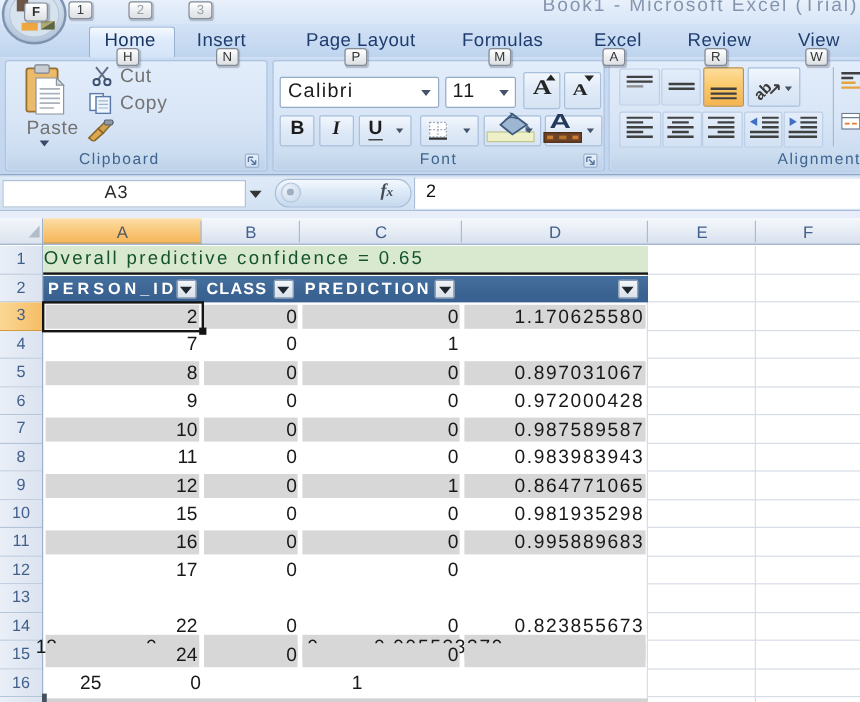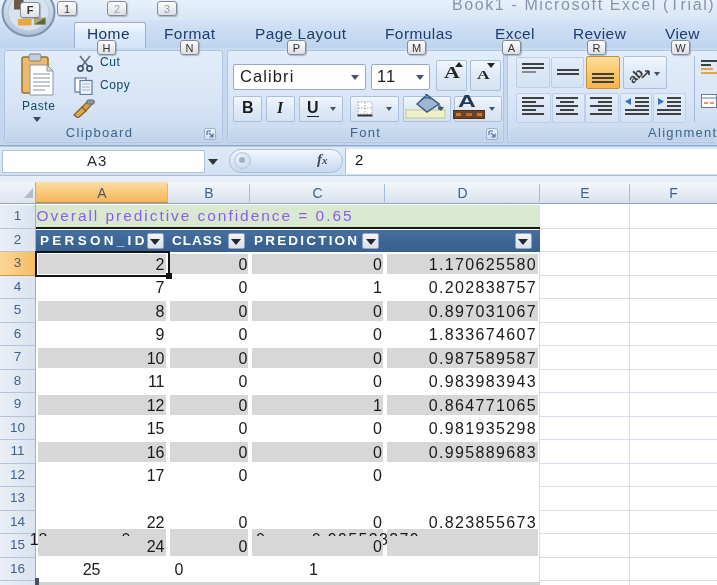--- a/index.html
+++ b/index.html
@@ -25,21 +25,21 @@
   
   #ribbon{left:0;top:48px;width:717px;height:98px;
     background:linear-gradient(#cadcf2,#c1d5ee);border-bottom:1px solid #8ea9cc;box-sizing:border-box;}
   .group{position:absolute;top:2px;height:93px;border:1px solid #aec4e0;border-radius:3px;
     background:linear-gradient(#e2edfb,#d8e5f6 55%,#cedef2 80%,#cadaf0);box-sizing:border-box;}
   .glabel{position:absolute;bottom:1px;left:1px;right:1px;height:16px;
     background:linear-gradient(#cddff0,#bfd2ea);border-radius:0 0 2px 2px;
     color:#3f648f;font-size:13px;letter-spacing:1.3px;text-align:center;line-height:16px;}
   .dlaunch{position:absolute;width:12px;height:12px;border:1px solid #9db3cf;border-radius:2px;
     background:linear-gradient(#eaf1fa,#cfdff1);box-sizing:border-box;}
-  .rlabel{color:#0c4a6e;font-size:12px;letter-spacing:0.55px;}
+  .rlabel{color:#737373;font-size:16px;letter-spacing:0.55px;}
   .btn2{position:absolute;border:1px solid #a9bfdb;border-radius:2px;box-sizing:border-box;
     background:linear-gradient(#f2f7fd,#e0eaf7 48%,#d5e3f3);}
   
   .colsep{position:absolute;top:184px;width:1px;height:18px;background:#a9bcd3;}
   .colltr{position:absolute;top:185px;height:18px;text-align:center;
     font-size:14px;color:#41608c;}
   .rowhd{position:absolute;left:0;width:35px;background:linear-gradient(90deg,#eaeff7,#dbe3f0);
     border-bottom:1px solid #b5c4d9;box-sizing:border-box;text-align:center;
     font-size:13.5px;color:#41608c;}
   .gcell{position:absolute;top:1.5px;bottom:1.5px;background:#d7d7d7;}
@@ -48,21 +48,21 @@
 </style>
 </head>
 <body>
 <div id="wrap">
   <div class="abs" id="titlebar"></div>
   <div class="abs" id="title">Book1 - Microsoft Excel (Trial)</div>
   <div class="abs" id="tabstrip"></div>
   <div class="abs" id="hometab"></div>
 
   <div class="tabtxt" style="left:87px;color:#16335f;">Home</div>
-  <div class="tabtxt" style="left:164px;">Format</div>
+  <div class="tabtxt" style="left:164px;">Insert</div>
   <div class="tabtxt" style="left:255px;">Page Layout</div>
   <div class="tabtxt" style="left:385px;">Formulas</div>
   <div class="tabtxt" style="left:495px;">Excel</div>
   <div class="tabtxt" style="left:573px;">Review</div>
   <div class="tabtxt" style="left:665px;">View</div>
 
   <svg class="abs" style="left:0;top:-14px;" width="60" height="52" viewBox="0 0 60 52">
     <defs>
       <radialGradient id="ob" cx="50%" cy="35%" r="75%">
         <stop offset="0%" stop-color="#f4f8fd"></stop>
@@ -377,21 +377,21 @@
   <div class="hgl" style="top:439.0px;"></div>
   <div class="hgl" style="top:462.5px;"></div>
   <div class="hgl" style="top:486.0px;"></div>
   <div class="hgl" style="top:509.5px;"></div>
   <div class="hgl" style="top:533.0px;"></div>
   <div class="hgl" style="top:556.5px;"></div>
   <div class="hgl" style="top:580.0px;"></div>
   <div class="abs" style="left:539px;top:205px;width:1px;height:380px;background:#d7dce6;"></div>
   <div class="abs" style="left:629px;top:205px;width:1px;height:380px;background:#d7dce6;"></div>
   <div class="abs" style="left:36px;top:205px;width:504px;height:23px;background:#d9e9cf;"></div>
-  <div class="abs" style="left:36.5px;top:207px;font-size:15.5px;letter-spacing:1.95px;color:#8b5cf6;">Overall predictive confidence = 0.65</div>
+  <div class="abs" style="left:36.5px;top:207px;font-size:15.5px;letter-spacing:1.95px;color:#14532d;">Overall predictive confidence = 0.65</div>
   <div class="abs" style="left:36px;top:227.3px;width:504px;height:2.2px;background:#161616;"></div>
   <div class="abs" style="left:36px;top:229.5px;width:504px;height:22.5px;background:linear-gradient(#45709f,#3c6493 60%,#386090);"></div>
   <div class="abs" style="left:40px;top:233px;font-size:13.5px;font-weight:bold;color:#fff;letter-spacing:3.3px;">PERSON_ID</div>
   <div class="abs" style="left:172px;top:233px;font-size:13.5px;font-weight:bold;color:#fff;letter-spacing:1px;">CLASS</div>
   <div class="abs" style="left:254px;top:233px;font-size:13.5px;font-weight:bold;color:#fff;letter-spacing:2.2px;">PREDICTION</div>
   <div class="abs" style="left:146.5px;top:232.5px;width:17px;height:16.5px;background:linear-gradient(#f2f5f9,#d9e1ea);border:1px solid #93a5bb;border-radius:2px;box-sizing:border-box;"></div>
   <div class="abs" style="left:150.0px;top:238.5px;width:0;height:0;border:5.5px solid transparent;border-top:6px solid #20262e;"></div>
   <div class="abs" style="left:227.5px;top:232.5px;width:17px;height:16.5px;background:linear-gradient(#f2f5f9,#d9e1ea);border:1px solid #93a5bb;border-radius:2px;box-sizing:border-box;"></div>
   <div class="abs" style="left:231.0px;top:238.5px;width:0;height:0;border:5.5px solid transparent;border-top:6px solid #20262e;"></div>
   <div class="abs" style="left:362px;top:232.5px;width:17px;height:16.5px;background:linear-gradient(#f2f5f9,#d9e1ea);border:1px solid #93a5bb;border-radius:2px;box-sizing:border-box;"></div>
@@ -405,37 +405,36 @@
       <div class="gcell" style="left:387.0px;width:151.0px;"></div>
       <div class="num" style="right:552.5px;">2</div>
       <div class="num" style="right:469.5px;">0</div>
       <div class="num" style="right:335px;">0</div>
       <div class="num" style="right:180px;letter-spacing:1.35px;">1.170625580</div>
     </div>
   <div class="abs" style="left:0;top:275.5px;width:717px;height:23.5px;">
       <div class="num" style="right:552.5px;">7</div>
       <div class="num" style="right:469.5px;">0</div>
       <div class="num" style="right:335px;">1</div>
-      <div class="num" style="right:180px;letter-spacing:1.35px;">0.202838757</div>
     </div>
   <div class="abs" style="left:0;top:299.0px;width:717px;height:23.5px;">
       <div class="gcell" style="left:38.0px;width:128.0px;"></div>
       <div class="gcell" style="left:170.0px;width:78.0px;"></div>
       <div class="gcell" style="left:252.0px;width:131.0px;"></div>
       <div class="gcell" style="left:387.0px;width:151.0px;"></div>
       <div class="num" style="right:552.5px;">8</div>
       <div class="num" style="right:469.5px;">0</div>
       <div class="num" style="right:335px;">0</div>
       <div class="num" style="right:180px;letter-spacing:1.35px;">0.897031067</div>
     </div>
   <div class="abs" style="left:0;top:322.5px;width:717px;height:23.5px;">
       <div class="num" style="right:552.5px;">9</div>
       <div class="num" style="right:469.5px;">0</div>
       <div class="num" style="right:335px;">0</div>
-      <div class="num" style="right:180px;letter-spacing:1.35px;">1.833674607</div>
+      <div class="num" style="right:180px;letter-spacing:1.35px;">0.972000428</div>
     </div>
   <div class="abs" style="left:0;top:346.0px;width:717px;height:23.5px;">
       <div class="gcell" style="left:38.0px;width:128.0px;"></div>
       <div class="gcell" style="left:170.0px;width:78.0px;"></div>
       <div class="gcell" style="left:252.0px;width:131.0px;"></div>
       <div class="gcell" style="left:387.0px;width:151.0px;"></div>
       <div class="num" style="right:552.5px;">10</div>
       <div class="num" style="right:469.5px;">0</div>
       <div class="num" style="right:335px;">0</div>
       <div class="num" style="right:180px;letter-spacing:1.35px;">0.987589587</div>
@@ -495,21 +494,21 @@
     </div>
   <div class="abs" style="left:0;top:534.0px;width:717px;height:23.5px;">
       <div class="gcell" style="left:38.0px;width:128.0px;"></div>
       <div class="gcell" style="left:170.0px;width:78.0px;"></div>
       <div class="gcell" style="left:252.0px;width:131.0px;"></div>
       <div class="gcell" style="left:387.0px;width:151.0px;"></div>
       <div class="num" style="right:552.5px;">24</div>
       <div class="num" style="right:469.5px;">0</div>
       <div class="num" style="right:335px;">0</div>
     </div>
-  <div class="abs" style="left:16px;top:557.5px;width:637px;height:23.5px;">
+  <div class="abs" style="left:0;top:557.5px;width:637px;height:23.5px;">
       <div class="num" style="right:552.5px;">25</div>
       <div class="num" style="right:469.5px;">0</div>
       <div class="num" style="right:335px;">1</div>
     </div>
   <div class="abs" style="left:36px;top:582.2px;width:504px;height:2.8px;background:#d3d3d3;"></div>
   <div class="abs" style="left:35px;top:578px;width:3.5px;height:7px;background:#47525f;"></div>
   <div class="abs" style="left:34.6px;top:250.6px;width:135px;height:26.8px;border:2.6px solid #141414;box-sizing:border-box;z-index:5;"></div>
   <div class="abs" style="left:166.2px;top:273.2px;width:5.6px;height:5.6px;background:#141414;z-index:6;"></div>
 </div>
 

